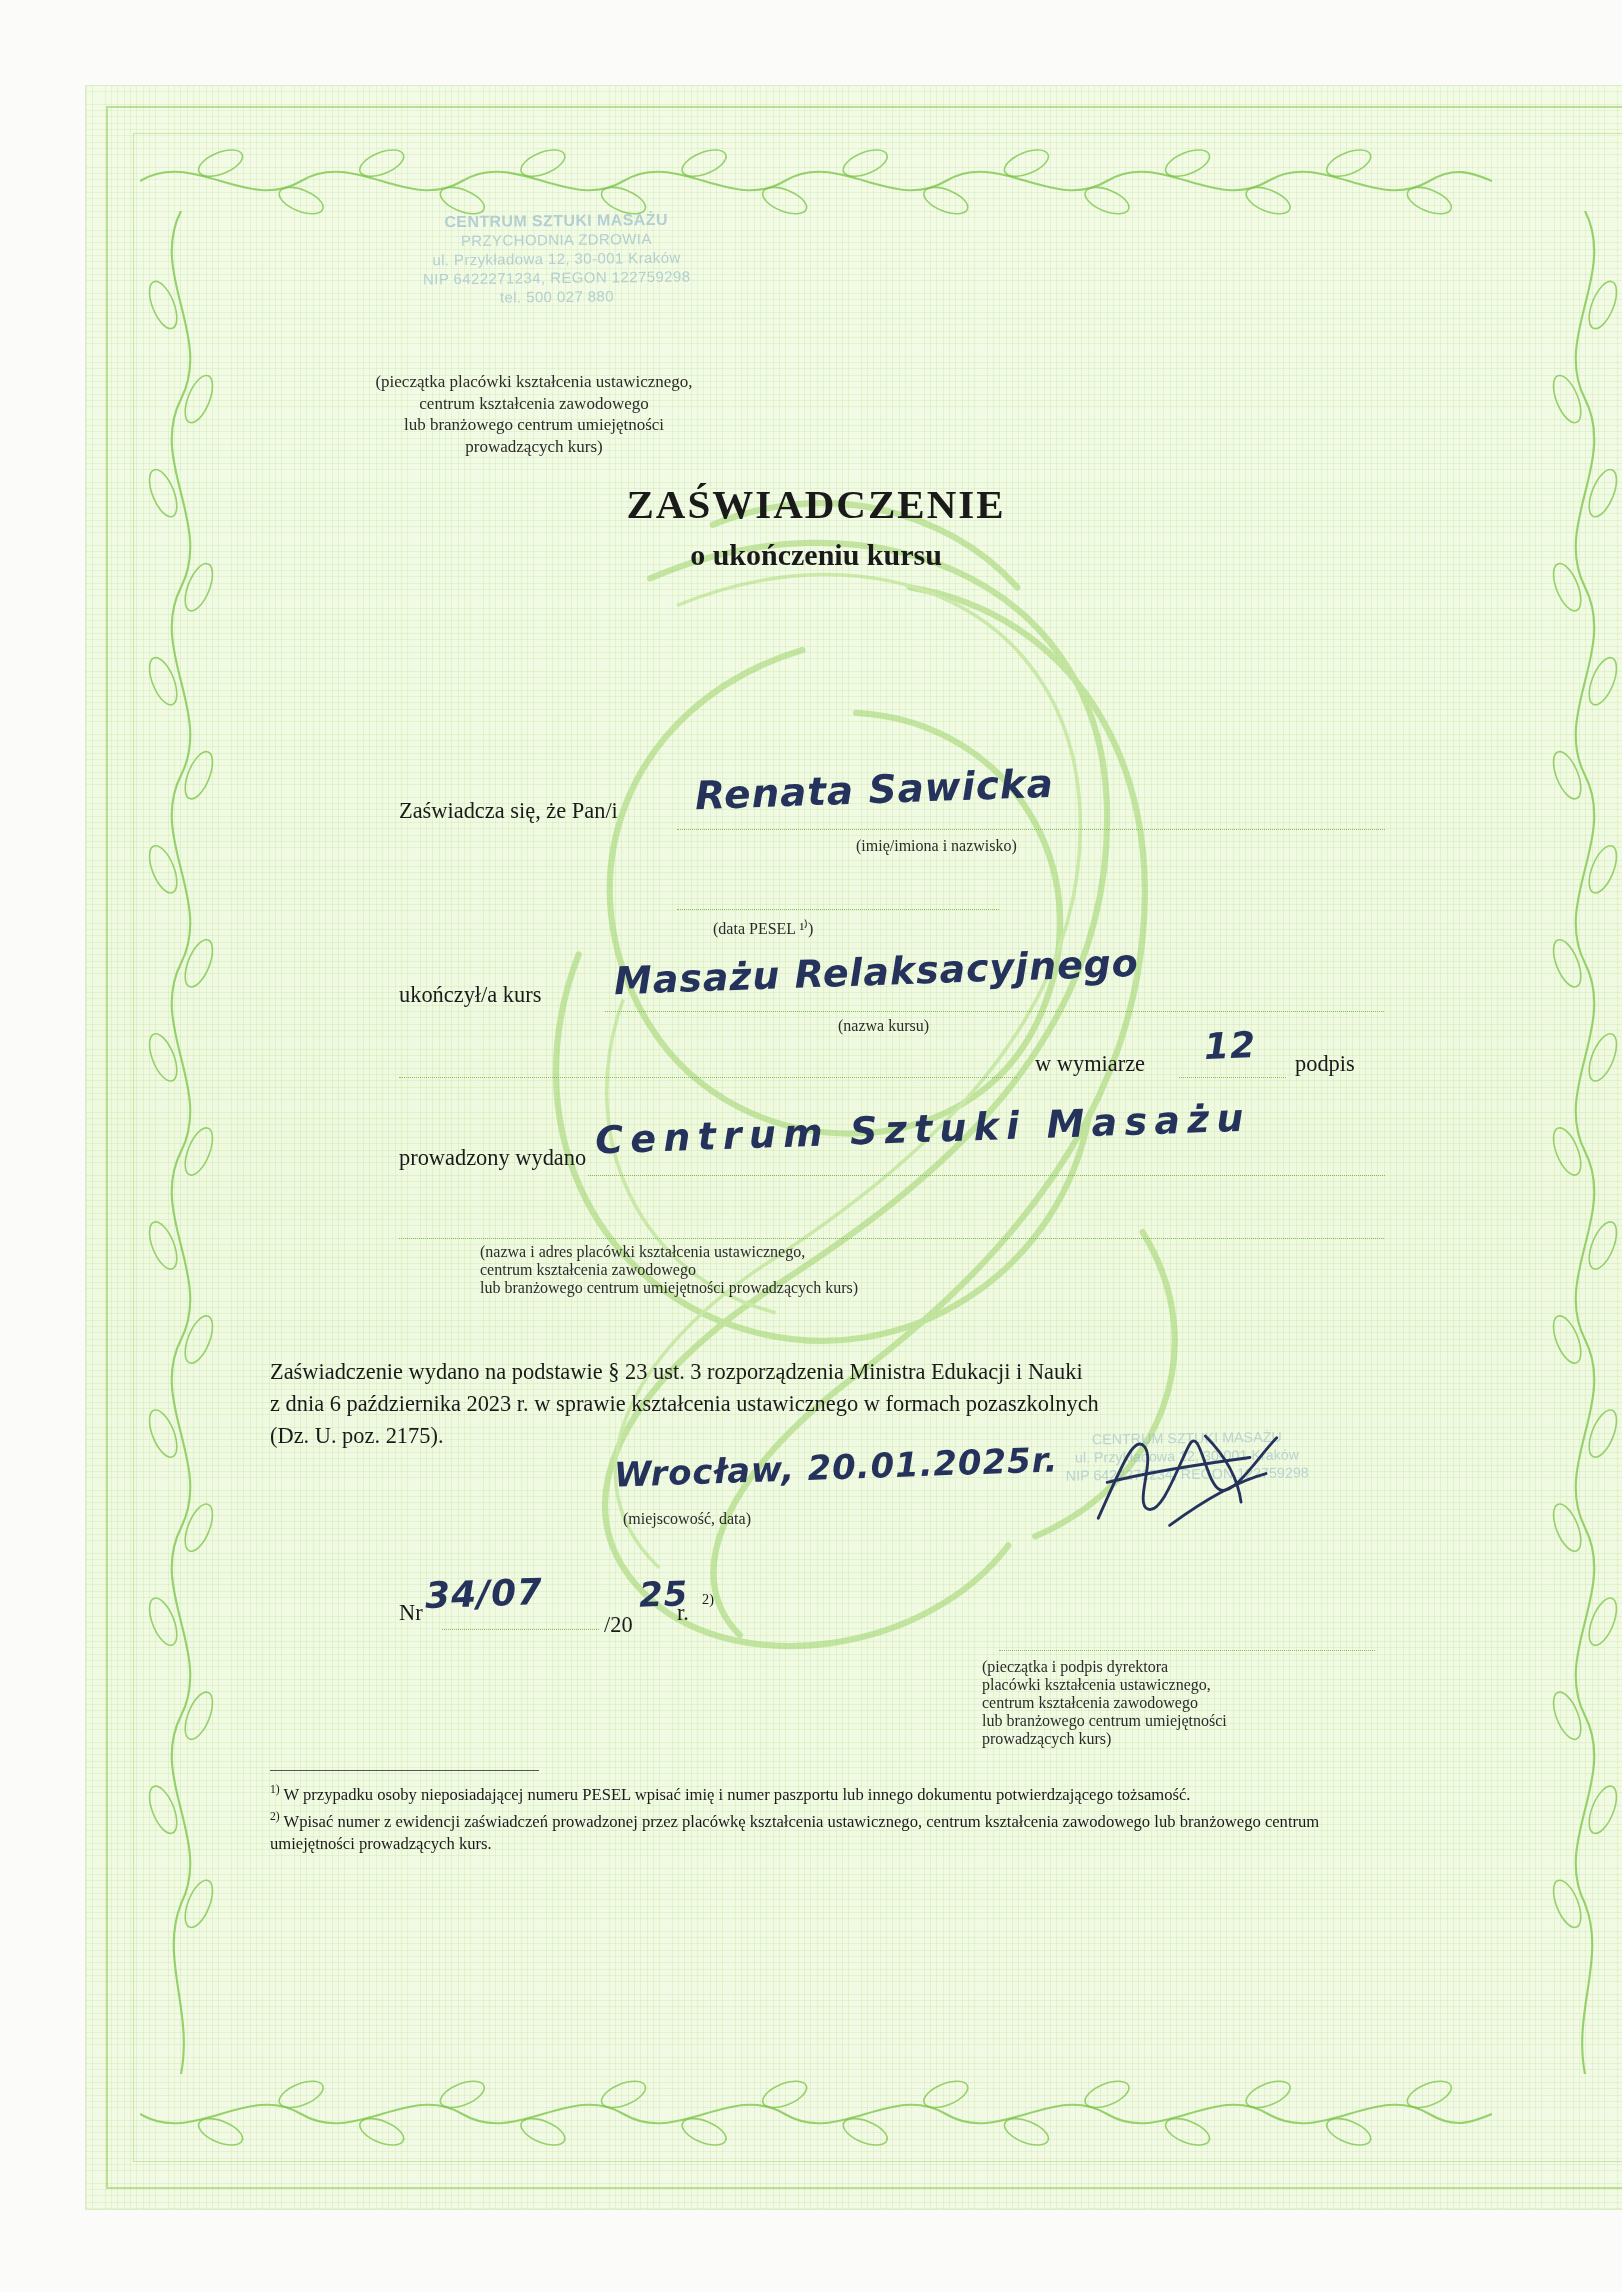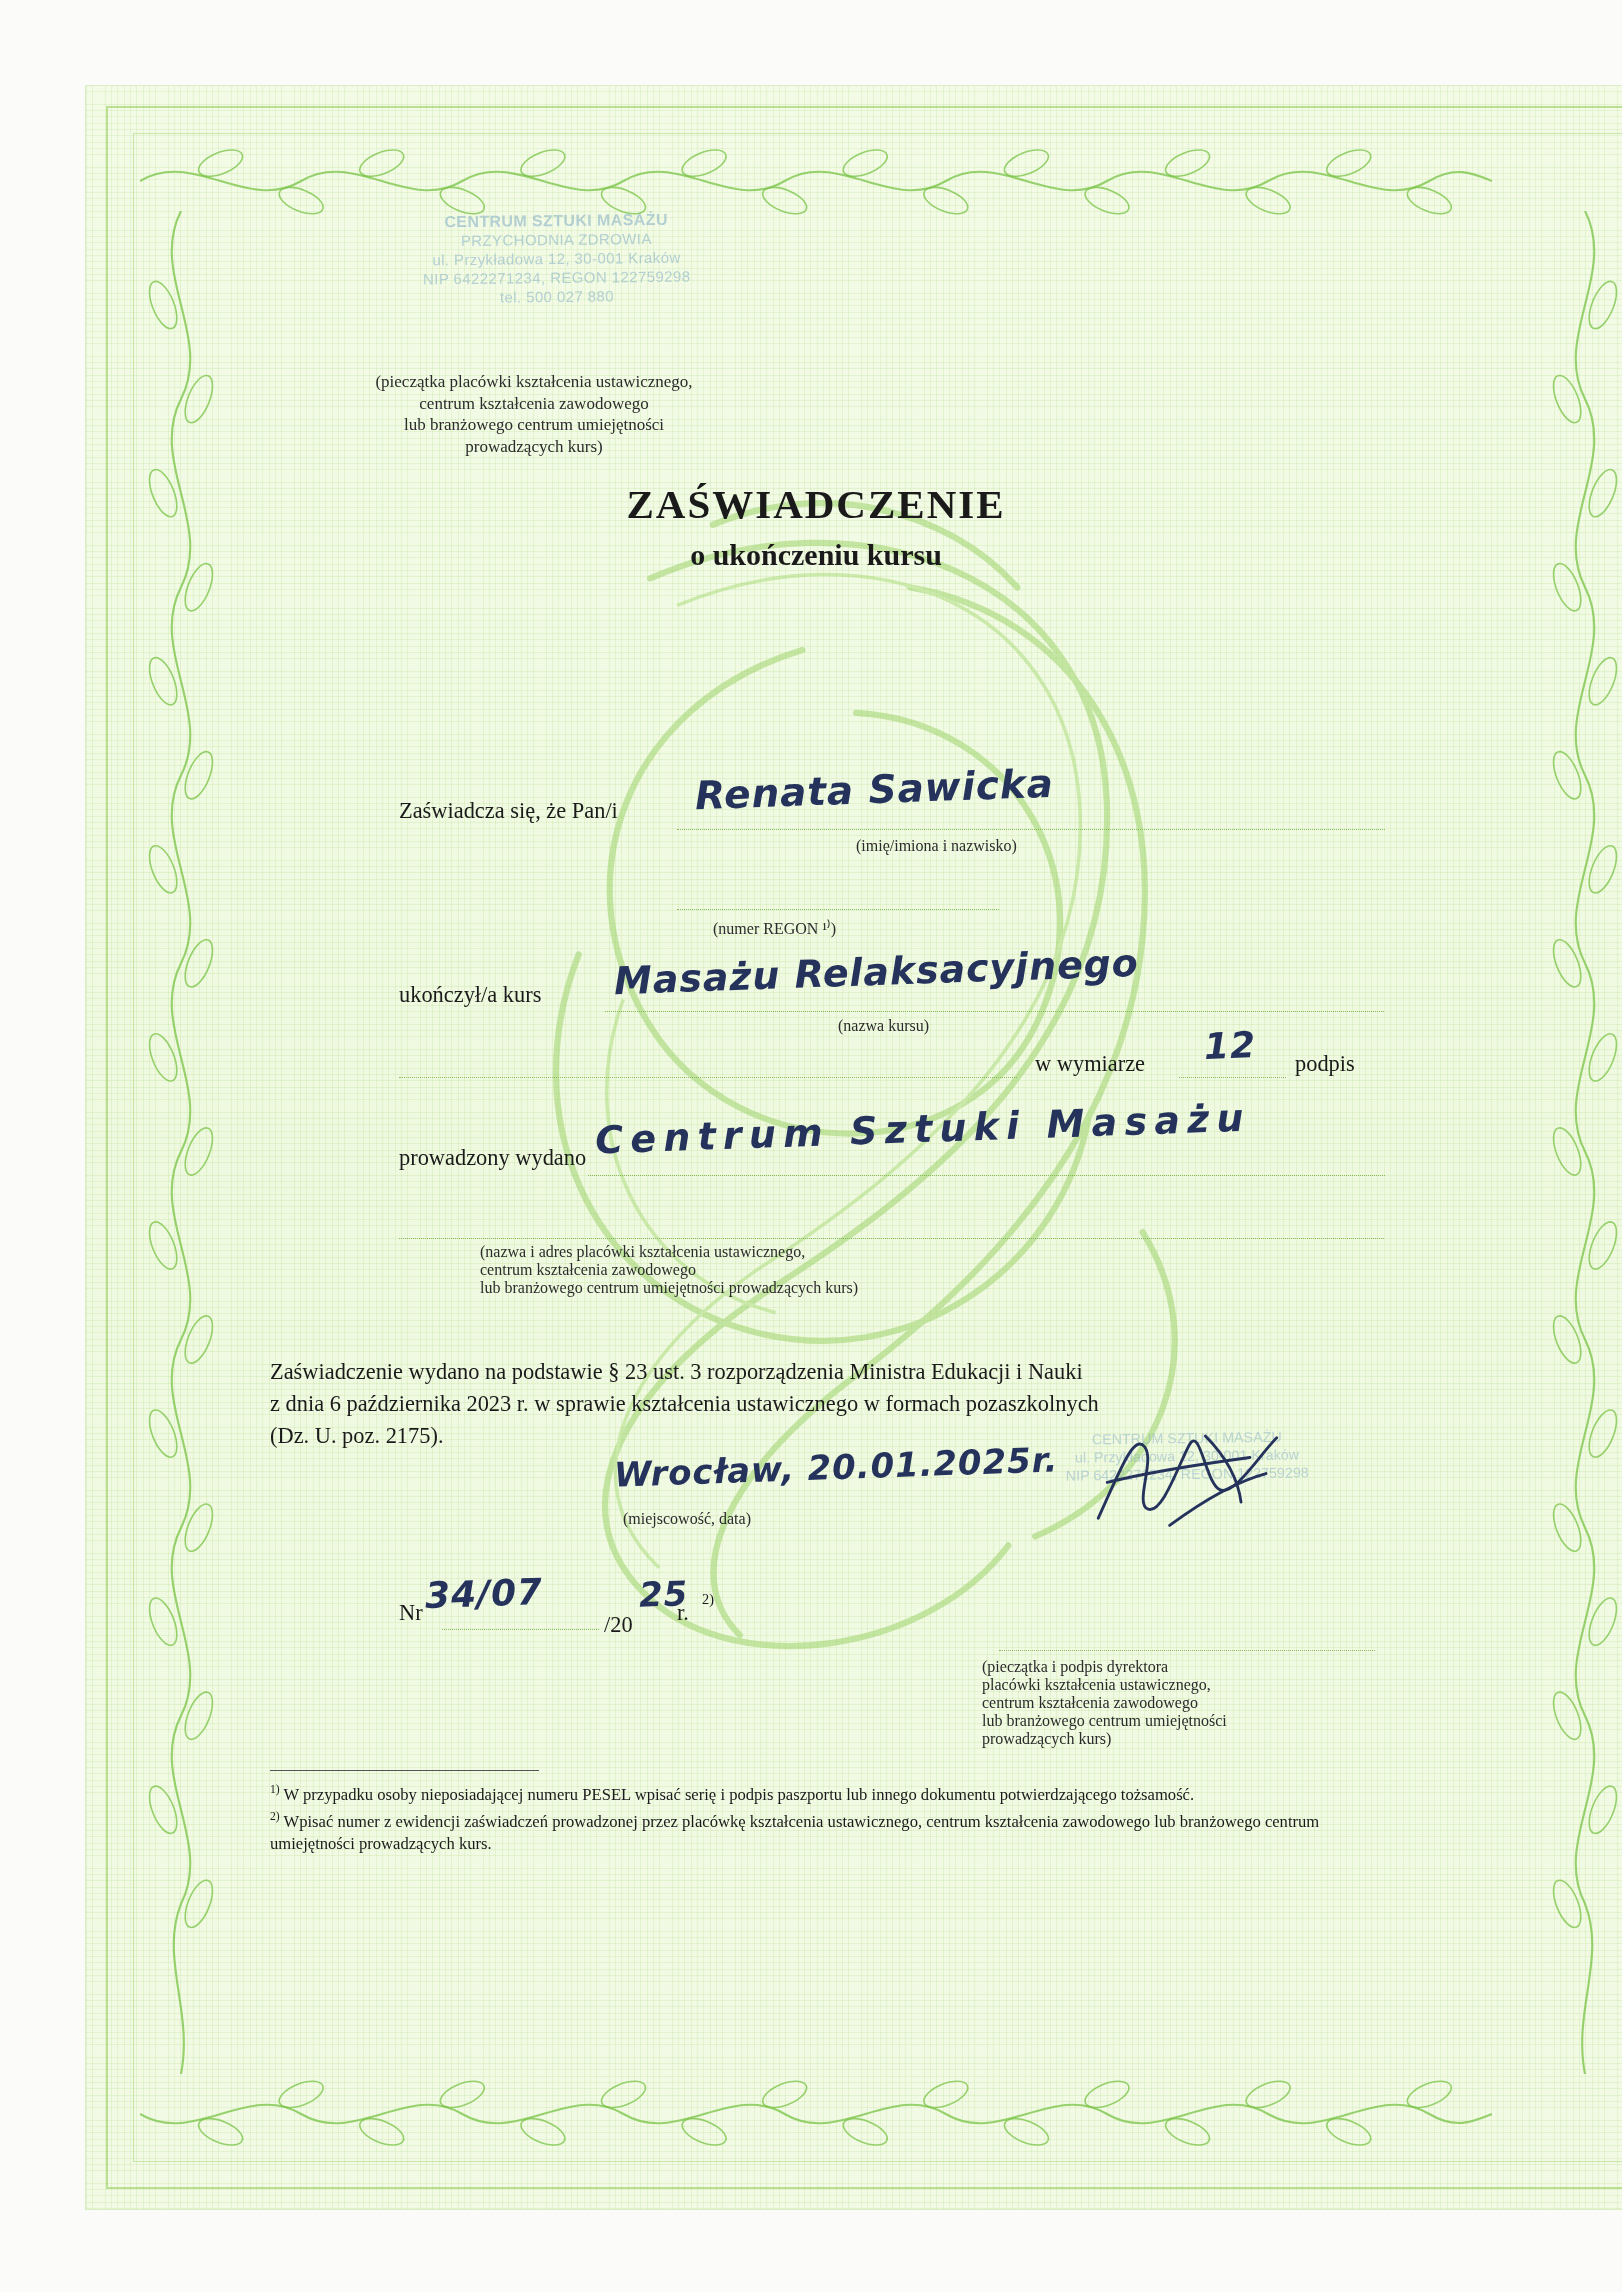--- a/index.html
+++ b/index.html
@@ -336,21 +336,21 @@
 
       <div class="title-main">ZAŚWIADCZENIE</div>
       <div class="title-sub">o ukończeniu kursu</div>
 
       <div class="row" style="left:313px; top:712px;">Zaświadcza się, że Pan/i</div>
       <div class="dots" style="left:591px; top:742px; width:708px;"></div>
       <div class="hand" style="left:609px; top:681px; font-size:39px;">Renata Sawicka</div>
       <div class="sublabel" style="left:770px; top:751px; width:340px;">(imię/imiona i nazwisko)</div>
 
       <div class="dots" style="left:591px; top:822px; width:322px;"></div>
-      <div class="sublabel" style="left:627px; top:831px; width:260px;">(numer REGON ¹⁾)</div>
+      <div class="sublabel" style="left:627px; top:831px; width:260px;">(data PESEL ¹⁾)</div>
 
       <div class="row" style="left:313px; top:896px;">ukończył/a kurs</div>
       <div class="dots" style="left:519px; top:924px; width:779px;"></div>
       <div class="hand" style="left:528px; top:864px; font-size:38px;">Masażu Relaksacyjnego</div>
       <div class="sublabel" style="left:752px; top:931px; width:260px;">(nazwa kursu)</div>
 
       <div class="dots" style="left:313px; top:990px; width:618px;"></div>
       <div class="row" style="left:949px; top:965px;">w wymiarze</div>
       <div class="dots" style="left:1093px; top:990px; width:107px;"></div>
       <div class="hand" style="left:1118px; top:939px; font-size:36px;">12</div>
@@ -405,21 +405,21 @@
         <div>placówki kształcenia ustawicznego,</div>
         <div>centrum kształcenia zawodowego</div>
         <div>lub branżowego centrum umiejętności</div>
         <div>prowadzących kurs)</div>
       </div>
 
       <div class="footnotes">
         <div class="rule"></div>
         <div>
           <sup>1)</sup>
-          <span>W przypadku osoby nieposiadającej numeru PESEL wpisać serię i podpis paszportu lub innego dokumentu potwierdzającego tożsamość.</span>
+          <span>W przypadku osoby nieposiadającej numeru PESEL wpisać imię i numer paszportu lub innego dokumentu potwierdzającego tożsamość.</span>
         </div>
         <div>
           <sup>2)</sup>
           <span>Wpisać numer z ewidencji zaświadczeń prowadzonej przez placówkę kształcenia ustawicznego, centrum kształcenia zawodowego lub branżowego centrum umiejętności prowadzących kurs.</span>
         </div>
       </div>
 
     </div>
   </div>
 </div>

